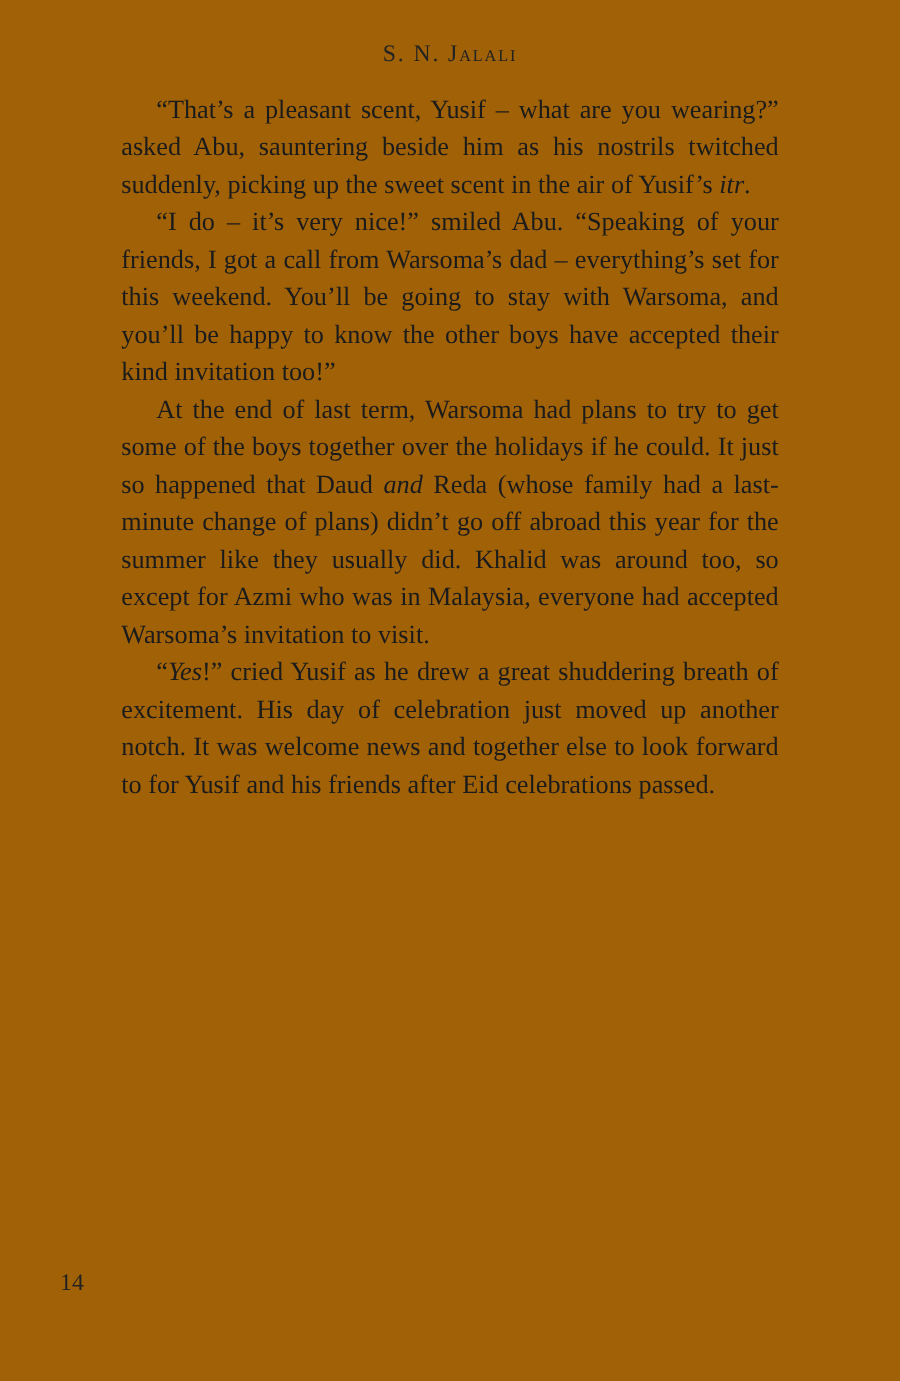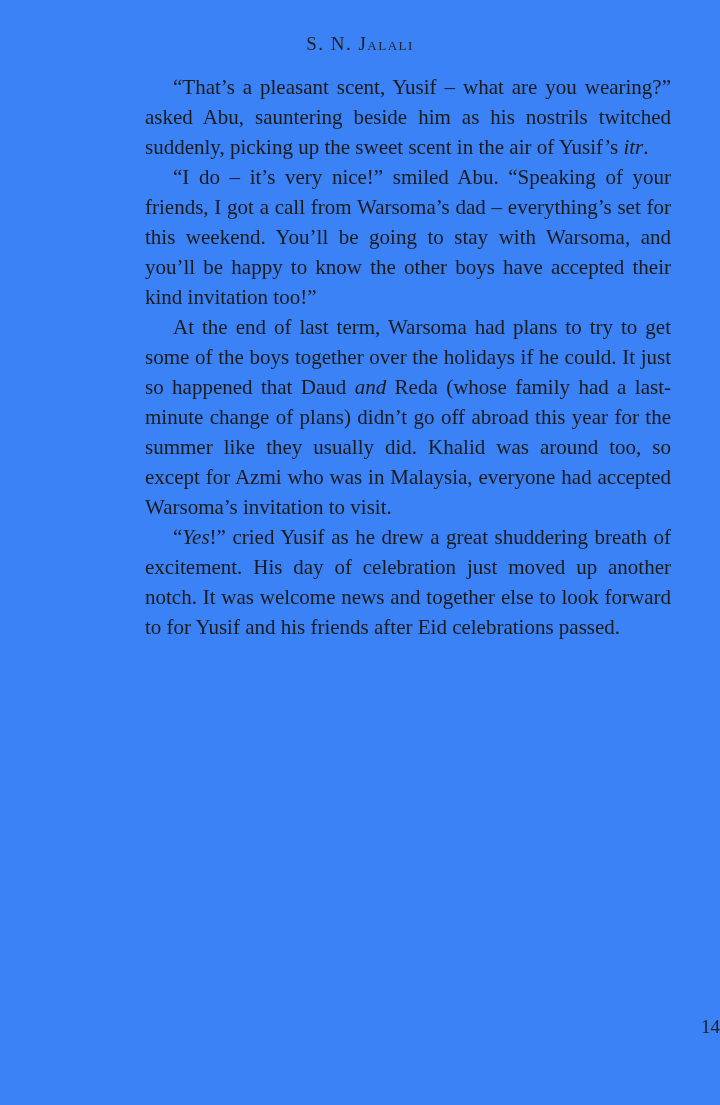--- a/index.html
+++ b/index.html
@@ -5,62 +5,62 @@
   html, body {
     margin: 0;
     padding: 0;
     background: #e8e8e8;
   }
   .page {
     position: relative;
     width: 720px;
     height: 1105px;
     margin: 0 auto;
-    background: #3b82f6;
+    background: #a16207;
     color: #1b1b1b;
     font-family: "Liberation Serif", "DejaVu Serif", serif;
     overflow: hidden;
   }
   .running-head {
     position: absolute;
     top: 33px;
     left: 0;
     right: 0;
     text-align: center;
     font-variant: small-caps;
     font-size: 19px;
     letter-spacing: 1.5px;
     color: #222222;
   }
   .body-text {
     position: absolute;
     top: 72px;
     left: 97px;
     width: 526px;
-    margin-left: 48px;
   }
   .body-text p {
     margin: 0;
     font-size: 21px;
     line-height: 30px;
     text-align: justify;
     text-indent: 28px;
     color: #1b1b1b;
   }
   .body-text p i {
     font-style: italic;
   }
   .folio {
     position: absolute;
     top: 1016px;
     left: 0;
     right: 0;
-    text-align: right;
+    text-align: left;
     font-size: 19px;
     color: #222222;
+    padding-left: 48px;
   }
 </style>
 </head>
 <body>
 
 <div class="page">
   <div class="running-head">S. N. Jalali</div>
 
   <div class="body-text">
       <p><span>“That’s a pleasant scent, Yusif – what are you wearing?” asked Abu, sauntering beside him as his nostrils twitched suddenly, picking up the sweet scent in the air of Yusif’s </span><i>itr</i><span>.</span></p>

